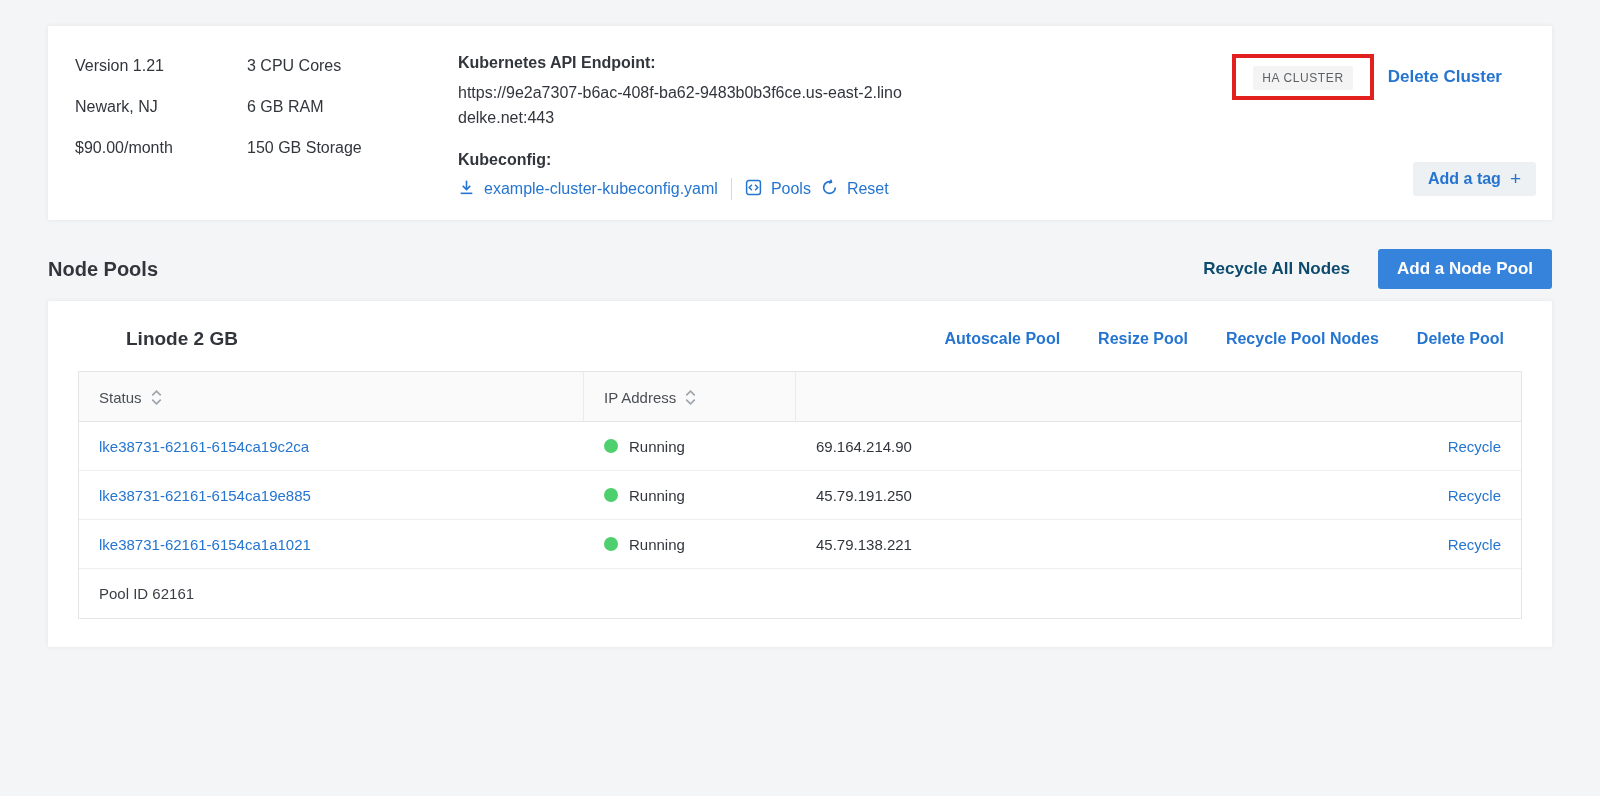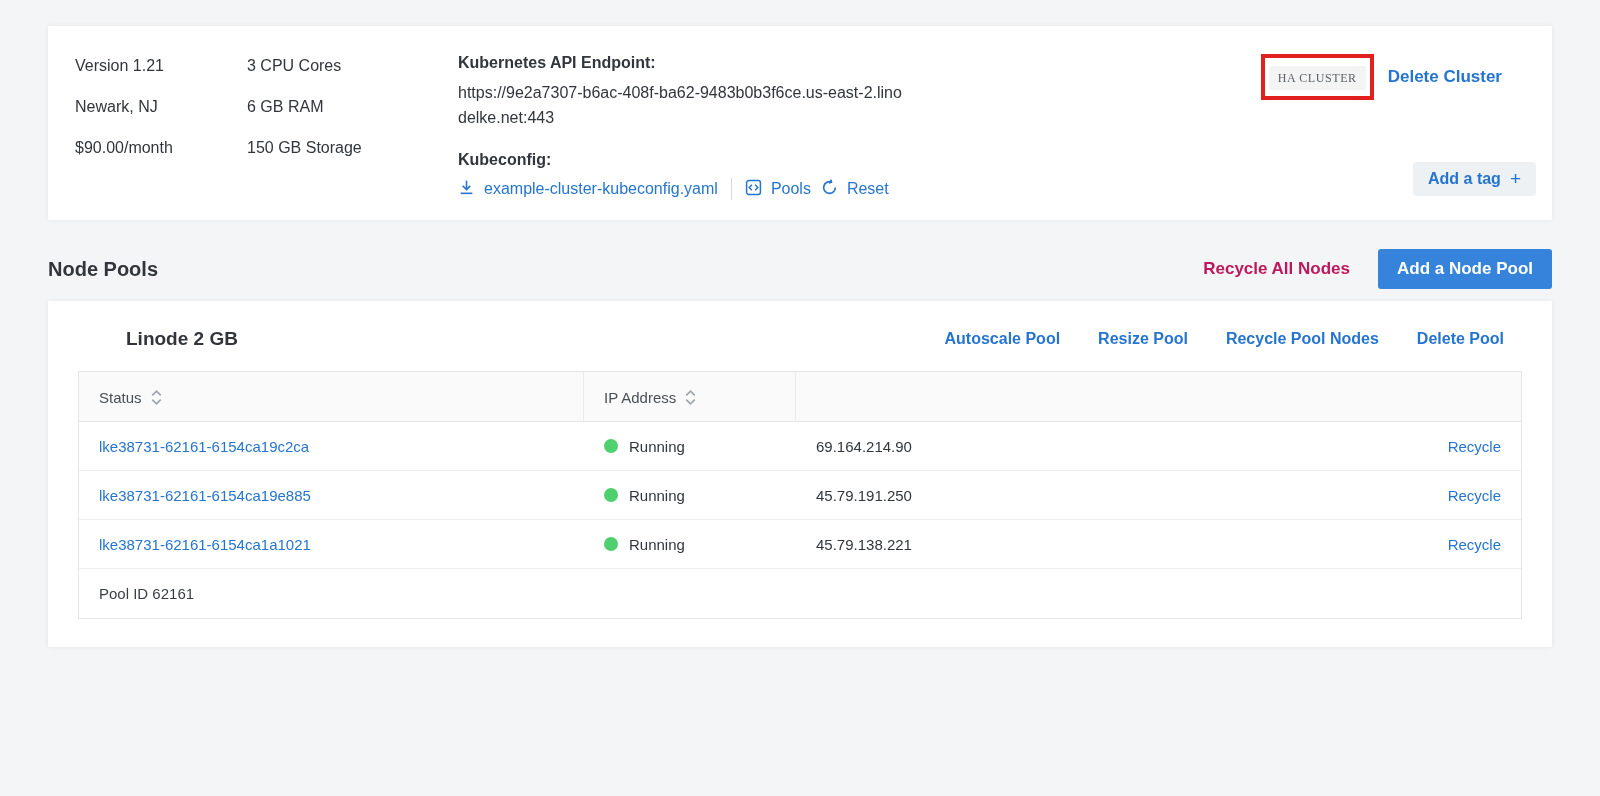--- a/index.html
+++ b/index.html
@@ -43,39 +43,39 @@
   .spec-line { line-height: 24px; }
   .endpoint-col { width: 470px; font-size: 16px; }
   .section-label { font-weight: 700; margin-bottom: 8px; }
   .endpoint-url { line-height: 25px; max-width: 445px; word-break: break-all; margin-bottom: 21px; }
   .kubeconfig-row { display: flex; align-items: center; gap: 10px; margin-top: 9px; }
   .kubeconfig-row .link { color: #2575d0; font-size: 16px; cursor: pointer; display: flex; align-items: center; gap: 9px; }
   .vdivider { width: 1px; height: 22px; background: #d5d9dd; margin: 0 3px; }
 
   .summary-right { display: flex; flex-direction: column; justify-content: space-between; align-items: flex-end; flex: 0 0 auto; }
   .ha-row { display: flex; align-items: center; gap: 14px; margin-right: 34px; }
-  .annotation-box { border: 4px solid #e2201e; padding: 10px 4px; font-family: Liberation Serif, serif; }
+  .annotation-box { border: 4px solid #e2201e; padding: 10px 17px; }
   .ha-chip {
     font-size: 12px; letter-spacing: 0.6px; color: #5d6166;
     background: #f4f4f4; padding: 5px 9px; border-radius: 2px; white-space: nowrap;
   }
   .delete-cluster { color: #2575d0; font-weight: 700; font-size: 17px; cursor: pointer; white-space: nowrap; }
   .add-tag-btn {
     display: flex; align-items: center; gap: 9px;
     background: #eef1f4; color: #2575d0; font-weight: 700; font-size: 16px;
     padding: 8px 15px; border-radius: 3px; cursor: pointer; border: none;
     font-family: inherit;
   }
   .add-tag-btn .plus { font-size: 19px; font-weight: 400; line-height: 16px; }
 
   
   .pools-header { margin-top: 29px; display: flex; justify-content: space-between; align-items: center; }
   .pools-title { font-size: 20px; font-weight: 700; color: #32363c; }
   .pools-header-actions { display: flex; align-items: center; gap: 28px; }
-  .recycle-all { color: #be185d; font-weight: 700; font-size: 17px; cursor: pointer; }
+  .recycle-all { color: #0c4a6e; font-weight: 700; font-size: 17px; cursor: pointer; }
   .add-pool-btn {
     background: #3683dc; color: #ffffff; font-weight: 700; font-size: 17px;
     border: none; border-radius: 3px; padding: 10px 19px; cursor: pointer;
     font-family: inherit;
   }
 
   
   .pool-card { margin-top: 12px; padding: 27px 30px 28px 30px; }
   .pool-top { display: flex; justify-content: space-between; align-items: center; margin-bottom: 21px; padding-right: 0; }
   .pool-name { font-size: 19px; font-weight: 700; margin-left: 48px; }

